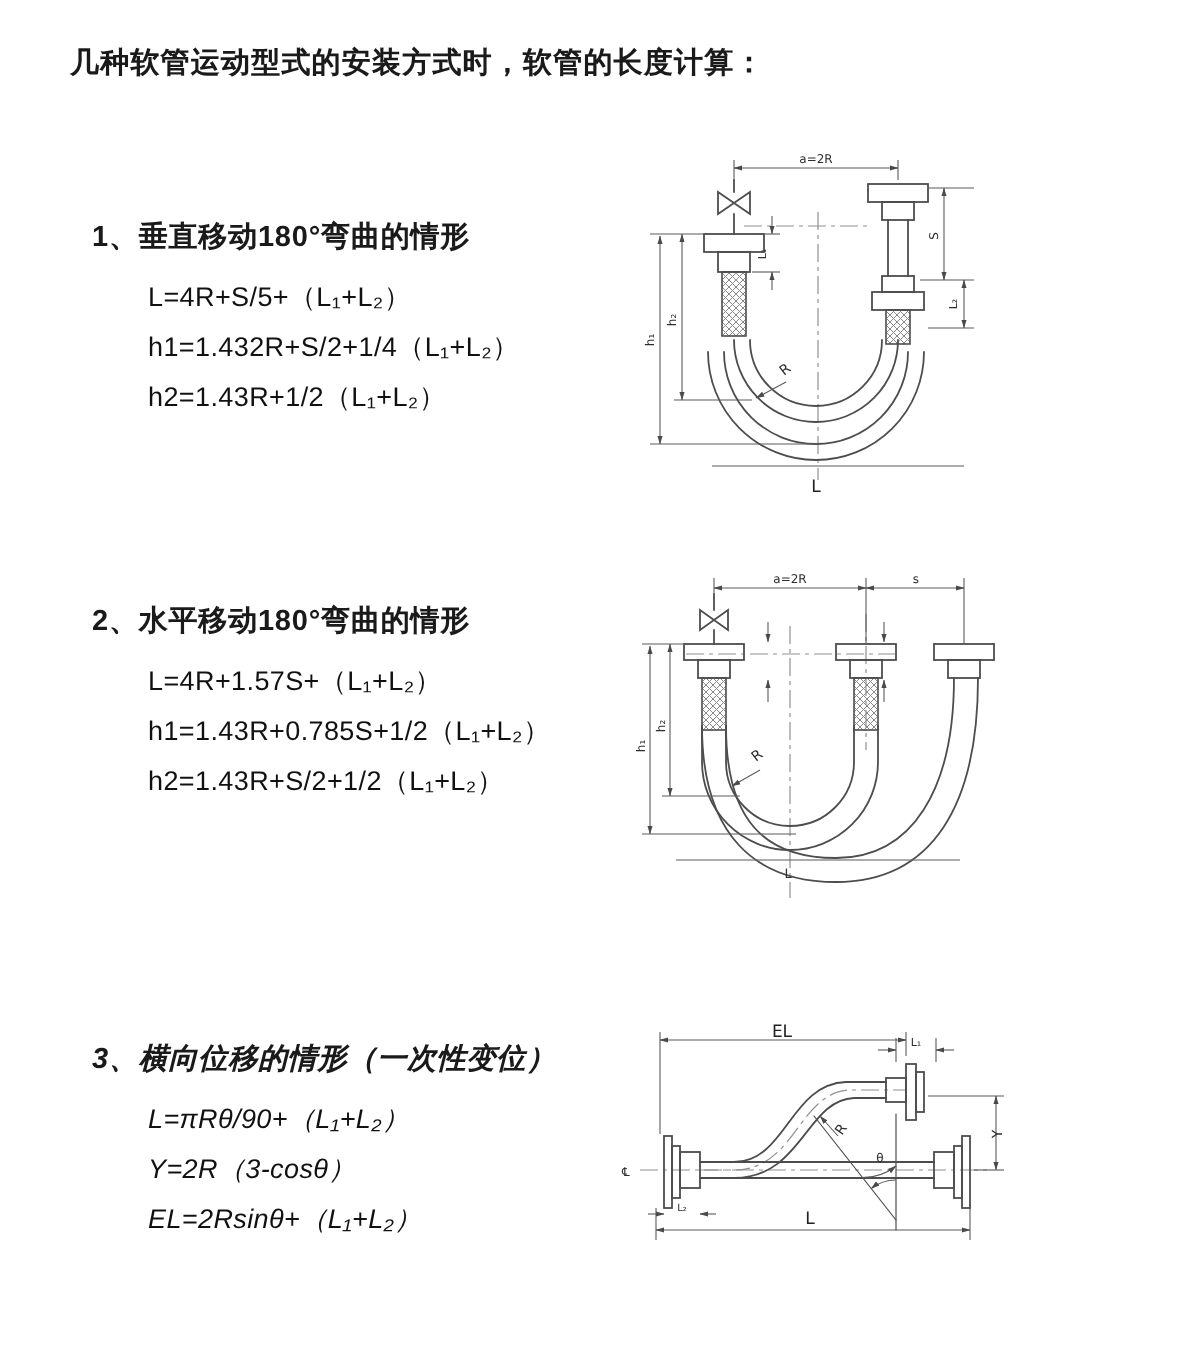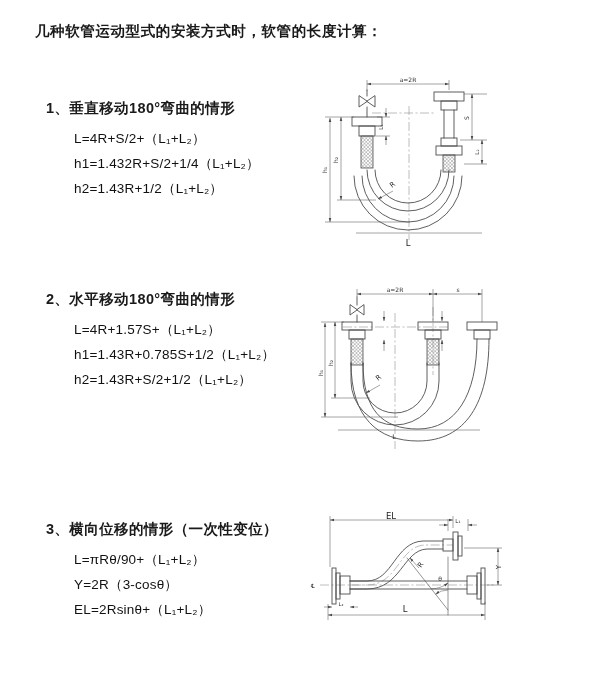--- a/index.html
+++ b/index.html
@@ -4,42 +4,42 @@
 <style>
   html,body{margin:0;padding:0;}
   body{
     width:600px;height:675px;background:#ffffff;position:relative;overflow:hidden;
     font-family:"Liberation Sans","DejaVu Sans",sans-serif;color:#1a1a1a;
   }
   .page-title{
     position:absolute;left:35px;top:22px;font-size:14.5px;font-weight:700;letter-spacing:.6px;
   }
   .section{position:absolute;left:46px;}
-  #sec1{top:99px;} #sec2{top:290px;} #sec3{top:520px;}
+  #sec1{top:109px;} #sec2{top:301px;} #sec3{top:520px;font-style:italic;}
   .sec-heading{font-size:14.5px;font-weight:700;letter-spacing:.4px;white-space:nowrap;}
   .formulas{margin:8px 0 0 28px;}
   .formula{font-size:13.5px;line-height:25px;font-weight:400;color:#111;white-space:nowrap;letter-spacing:.2px;}
   .diagram{position:absolute;}
   #d1{left:312px;top:70px;} #d2{left:318px;top:283px;} #d3{left:305px;top:512px;}
   .dwg{stroke:#4d4d4d;stroke-width:.9;fill:none;stroke-linecap:round;}
   .dim{stroke:#5a5a5a;stroke-width:.55;fill:none;}
   .cl{stroke:#909090;stroke-width:.6;fill:none;stroke-dasharray:9 2.5 2 2.5;}
   .lbl{font-family:"DejaVu Sans",sans-serif;font-size:6px;fill:#2e2e2e;stroke:none;}
   .lbl-big{font-size:8.5px;fill:#222;}
   .hatchrect{stroke:#4d4d4d;stroke-width:.8;}
 </style>
 </head>
 <body>
 
 <div class="page-title">几种软管运动型式的安装方式时，软管的长度计算：</div>
 
 <div class="section" id="sec1">
   <div class="sec-heading">1、垂直移动180°弯曲的情形</div>
   <div class="formulas">
-    <div class="formula">L=4R+S/2+（L₁+L₂）</div>
+    <div class="formula">L=4R+S/5+（L₁+L₂）</div>
     <div class="formula">h1=1.432R+S/2+1/4（L₁+L₂）</div>
     <div class="formula">h2=1.43R+1/2（L₁+L₂）</div>
   </div>
 </div>
 
 <div class="section" id="sec2">
   <div class="sec-heading">2、水平移动180°弯曲的情形</div>
   <div class="formulas">
     <div class="formula">L=4R+1.57S+（L₁+L₂）</div>
     <div class="formula">h1=1.43R+0.785S+1/2（L₁+L₂）</div>

